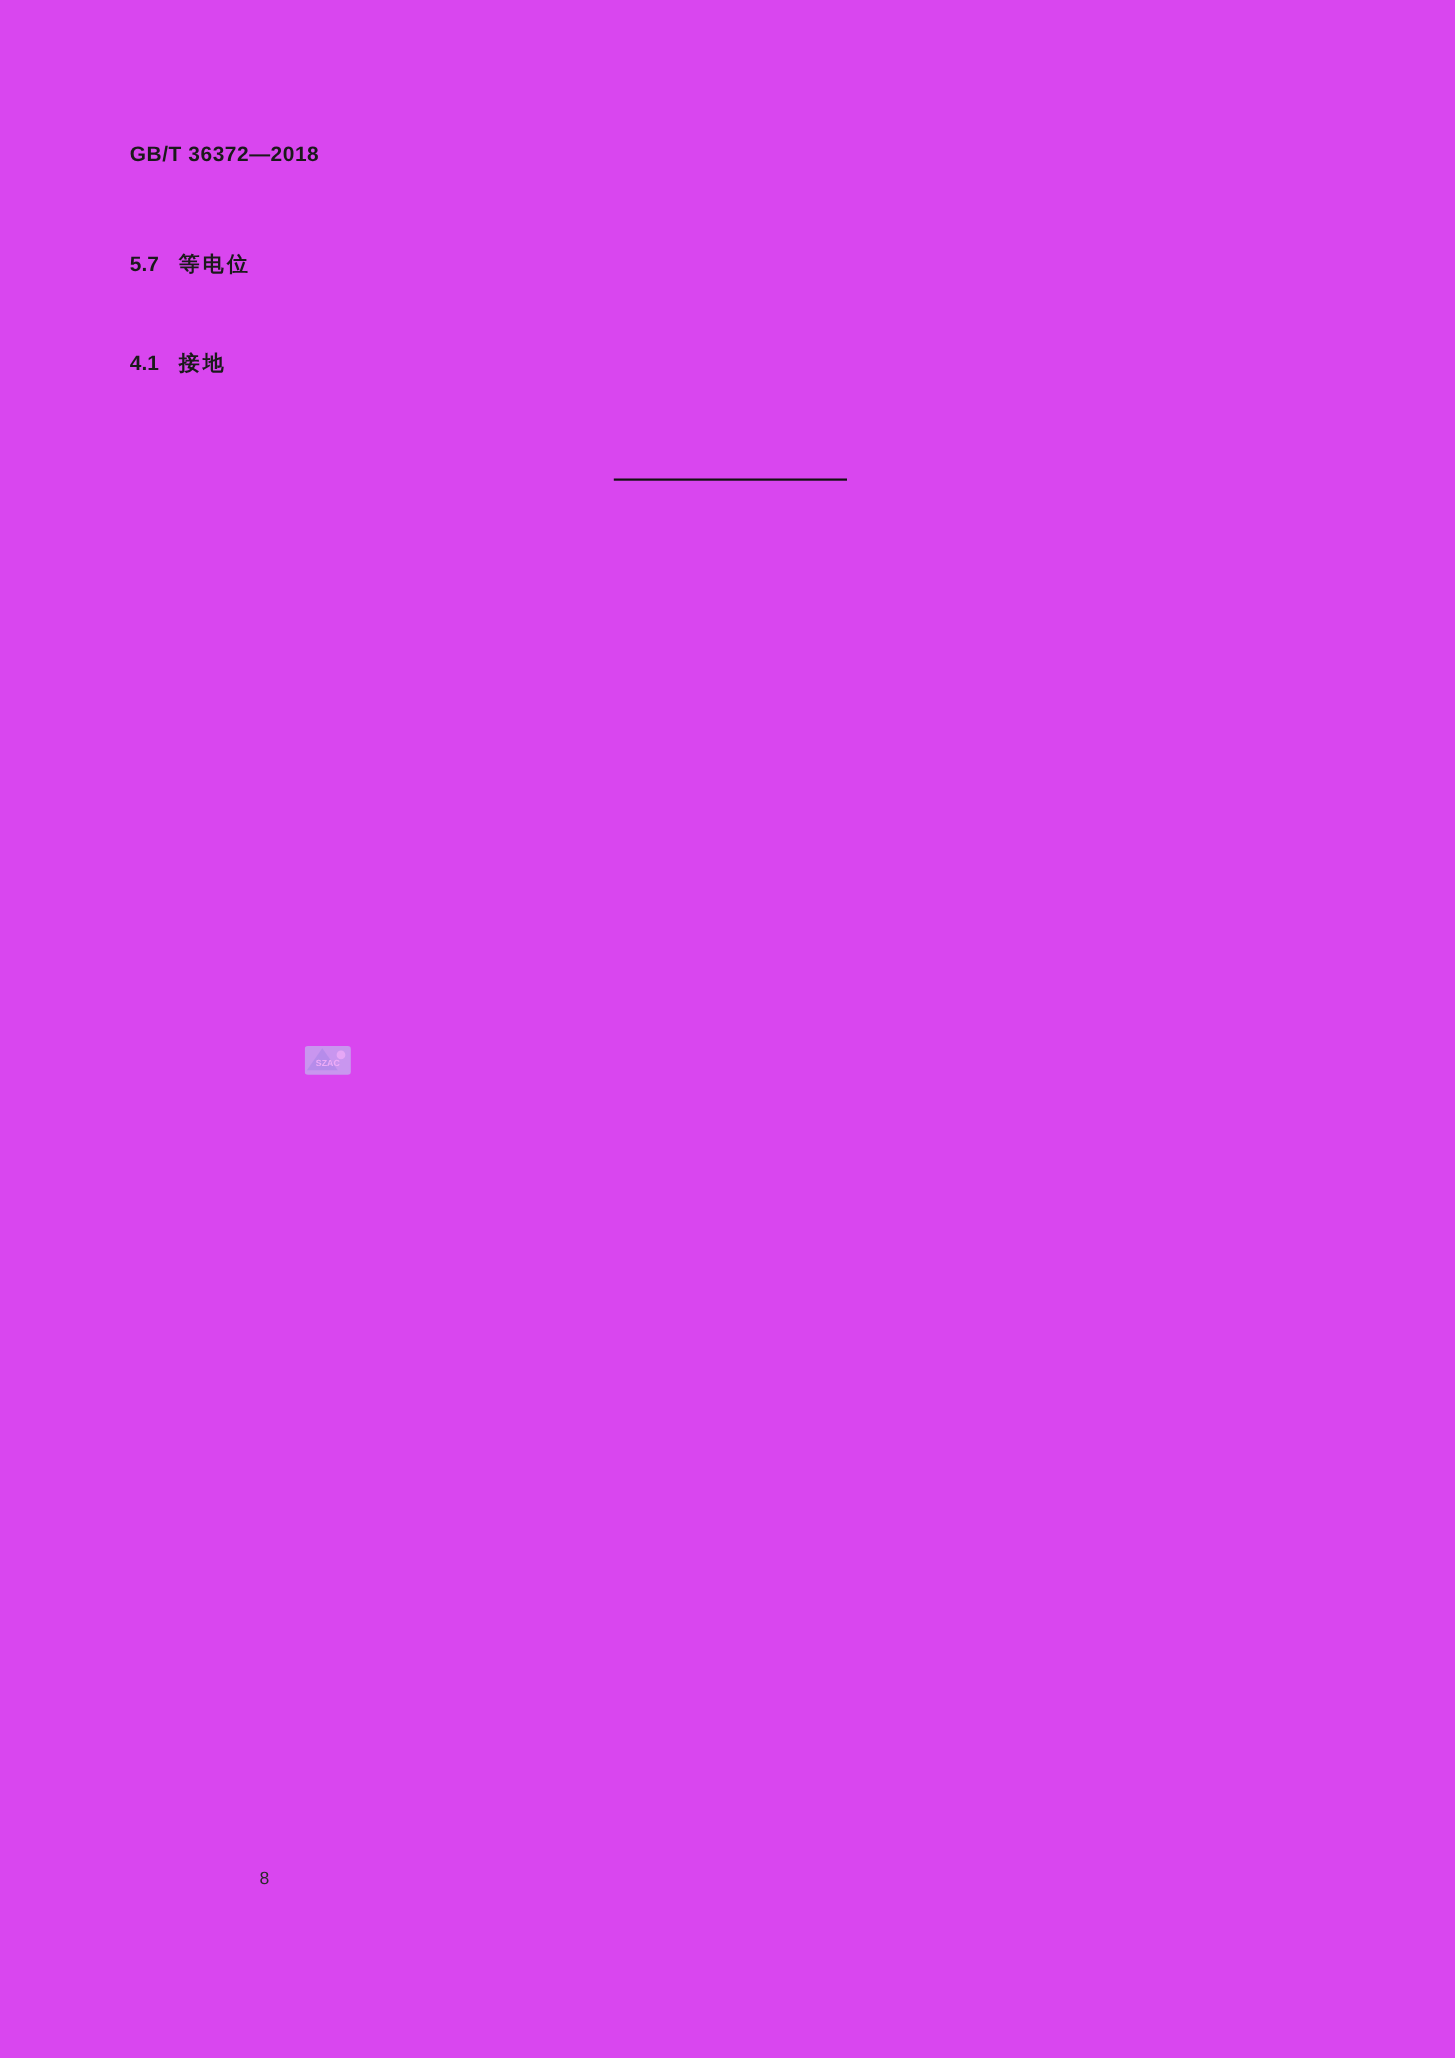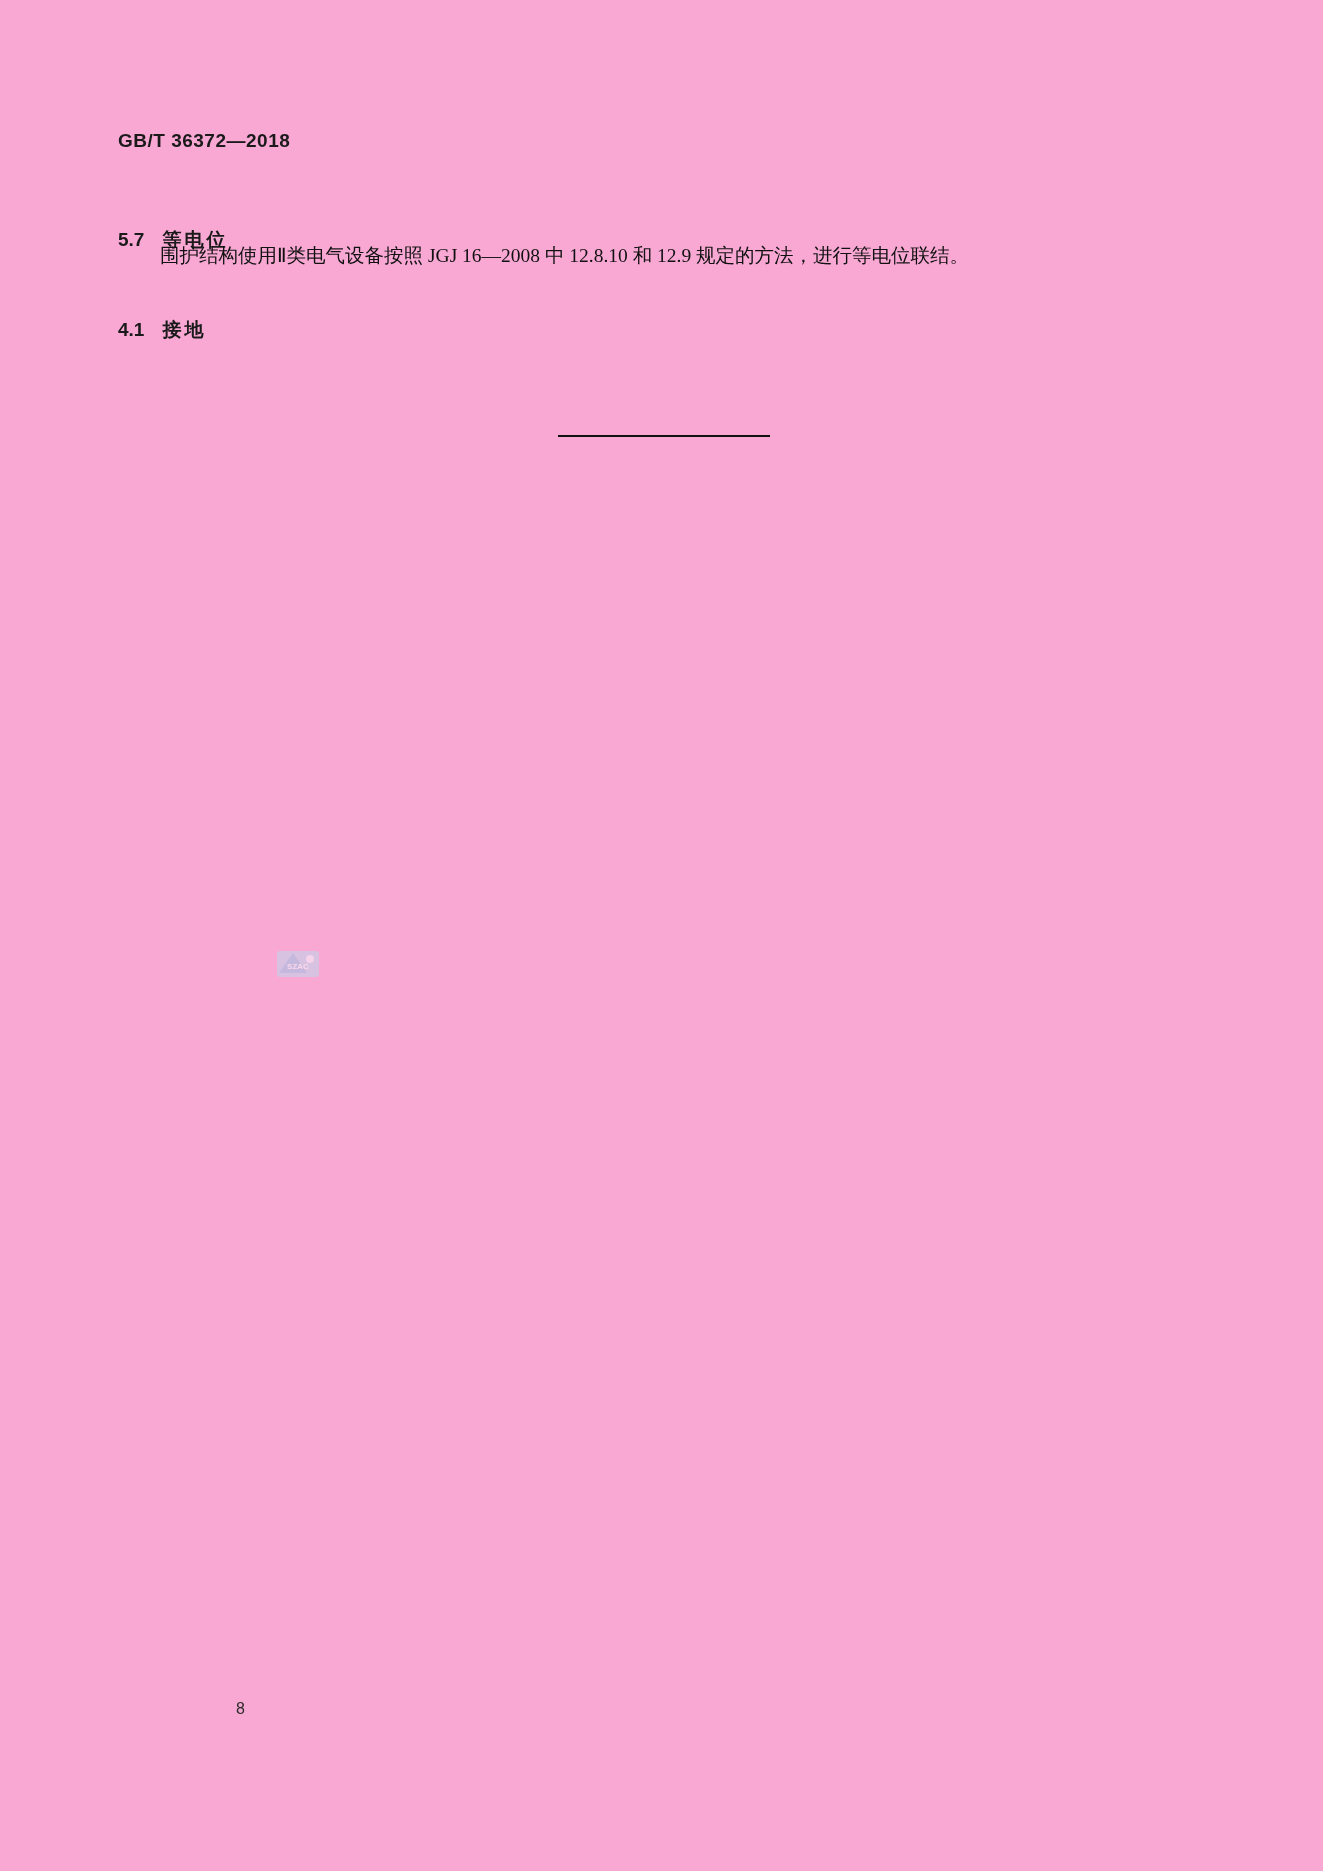--- a/index.html
+++ b/index.html
@@ -8,21 +8,21 @@
     background: #ffffff;
   }
   body {
     font-family: "Liberation Serif", serif;
     color: #000000;
   }
   .page {
     position: relative;
     width: 1323px;
     height: 1871px;
-    background: #f9a8d4;
+    background: #d946ef;
     overflow: hidden;
     box-sizing: border-box;
   }
   .content {
     position: absolute;
     left: 118px;
     top: 0;
     width: 1090px;
     height: 100%;
   }
@@ -108,23 +108,20 @@
 
 <div class="page">
   <div class="content">
 
     <div class="header">GB/T 36372—2018</div>
 
     <div class="section-head" id="sec57-head">
       <span class="num">5.7</span><span class="ttl">等电位</span>
     </div>
 
-    <div class="para" id="sec57-para">
-      <span class="indent"></span><span>围护结构使用Ⅱ类电气设备按照 JGJ 16—2008 中 12.8.10 和 12.9 规定的方法，进行等电位联结。</span>
-    </div>
 
     <div class="section-head" id="sec58-head">
       <span class="num">4.1</span><span class="ttl">接地</span>
     </div>
 
 
     <div class="rule"></div>
 
     <div class="page-number">8</div>
   </div>

